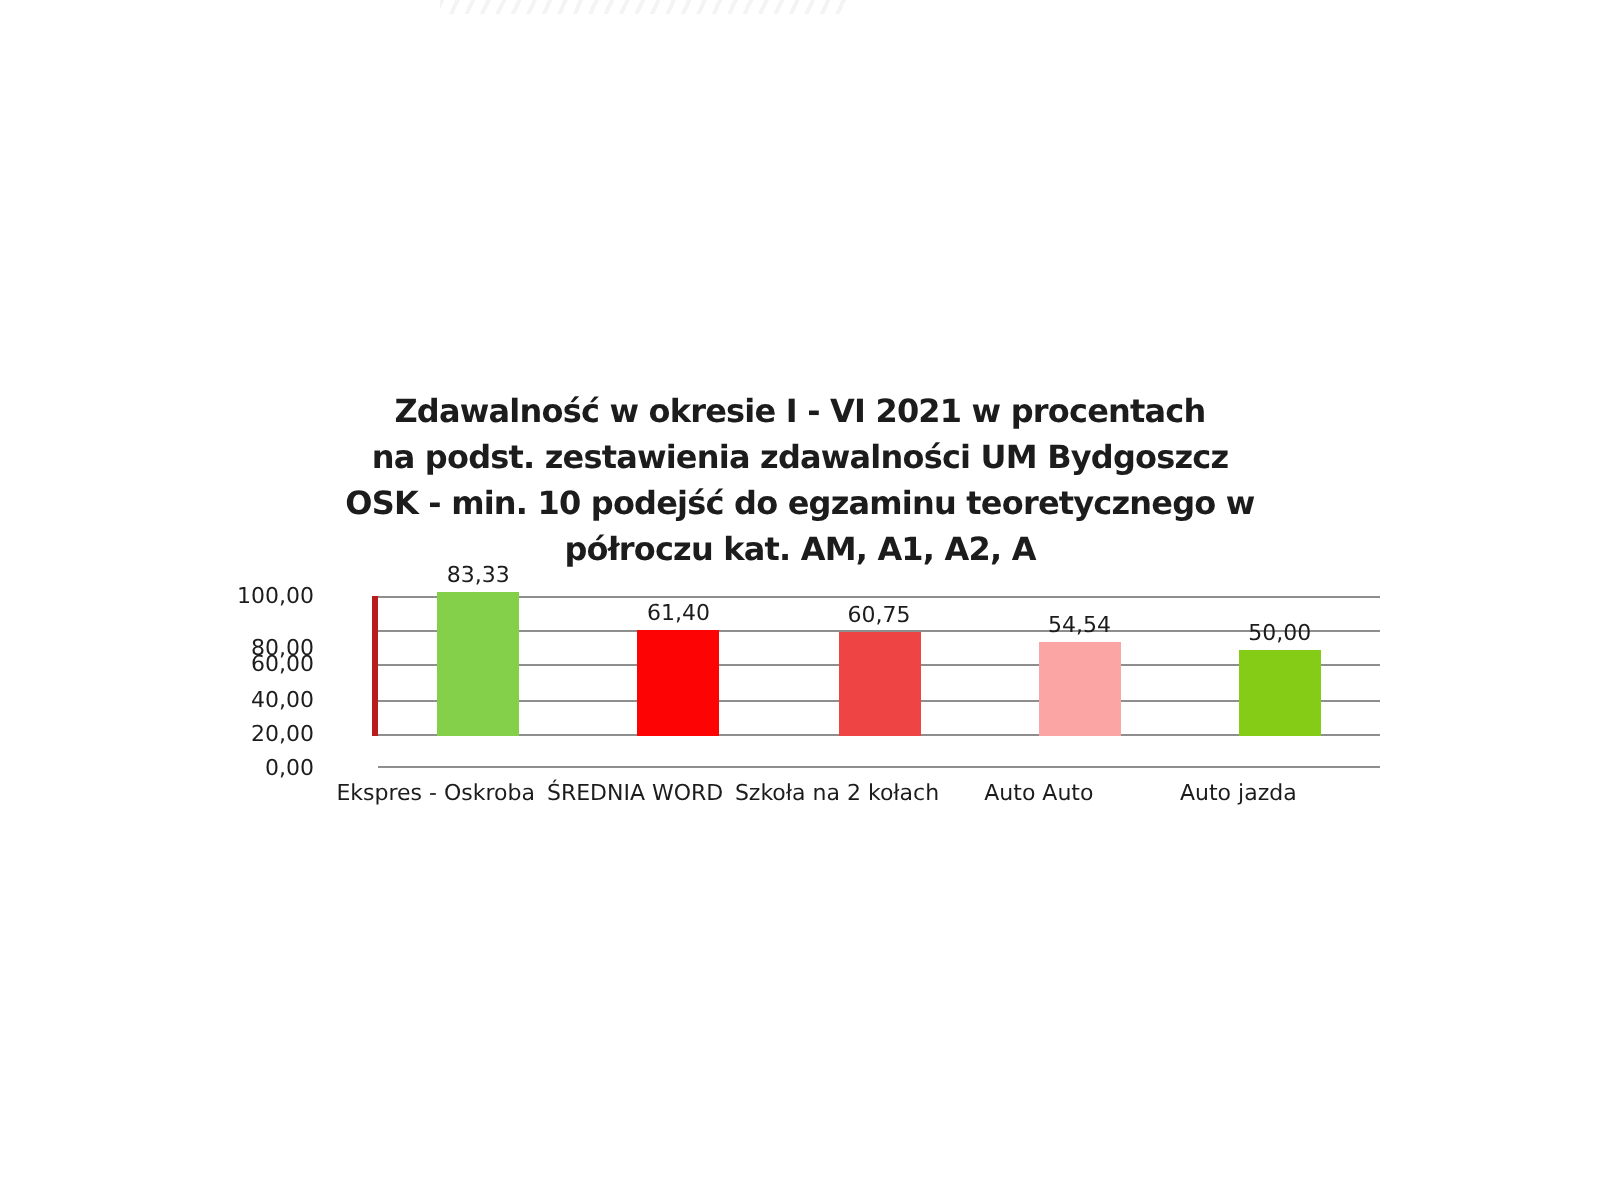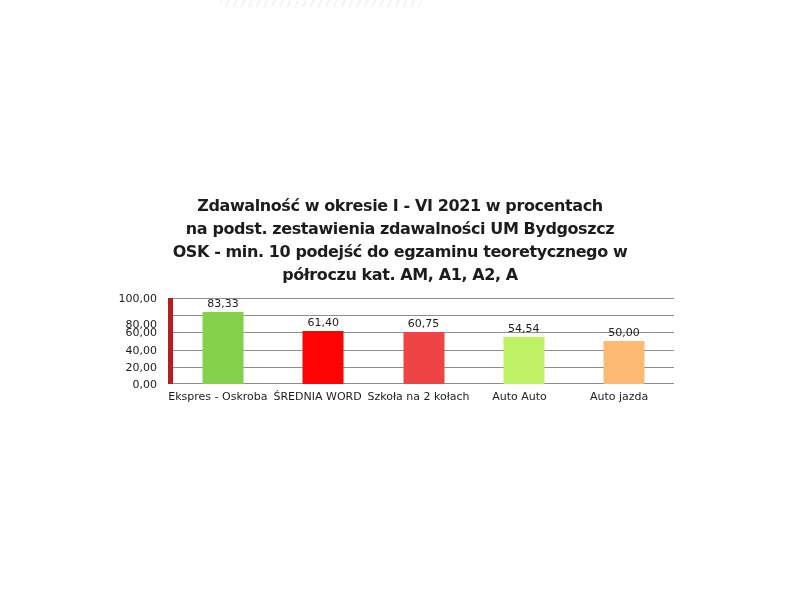--- a/index.html
+++ b/index.html
@@ -60,25 +60,25 @@
   .ytick {
     position: absolute;
     right: 0;
     transform: translateY(-50%);
     font-size: 11px;
     color: #1c1c1c;
     white-space: nowrap;
   }
   #plot-area {
     position: absolute;
-    left: 68px;
+    left: 86px;
     top: 0;
     width: 501px;
-    height: 86px;
-    border-left: 5px solid #b91c1c;
+    height: 70px;
+    border-left: 3px solid #b91c1c;
   }
   .gridline {
     position: absolute;
     left: 0;
     right: 0;
     height: 1px;
     background: #8e8e8e;
   }
   #bar-columns {
     position: absolute;
@@ -166,26 +166,26 @@
             <div class="bar" style="height: 52.804px; background: rgb(253, 3, 3);">
               <div class="bar-value-label">61,40</div>
             </div>
           </div>
           <div class="bar-column">
             <div class="bar" style="height: 52.245px; background: #ef4444;">
               <div class="bar-value-label">60,75</div>
             </div>
           </div>
           <div class="bar-column">
-            <div class="bar" style="height: 46.9044px; background: #bef264;">
+            <div class="bar" style="height: 46.9044px; background: #fca5a5;">
               <div class="bar-value-label">54,54</div>
             </div>
           </div>
           <div class="bar-column">
-            <div class="bar" style="height: 43px; background: #fdba74; text-align: center;">
+            <div class="bar" style="height: 43px; background: #84cc16; text-align: center;">
               <div class="bar-value-label">50,00</div>
             </div>
           </div>
         </div>
     </div>
     <div id="x-axis-labels">
         <div class="category-label">Ekspres - Oskroba</div>
         <div class="category-label">ŚREDNIA WORD</div>
         <div class="category-label">Szkoła na 2 kołach</div>
         <div class="category-label">Auto Auto</div>

